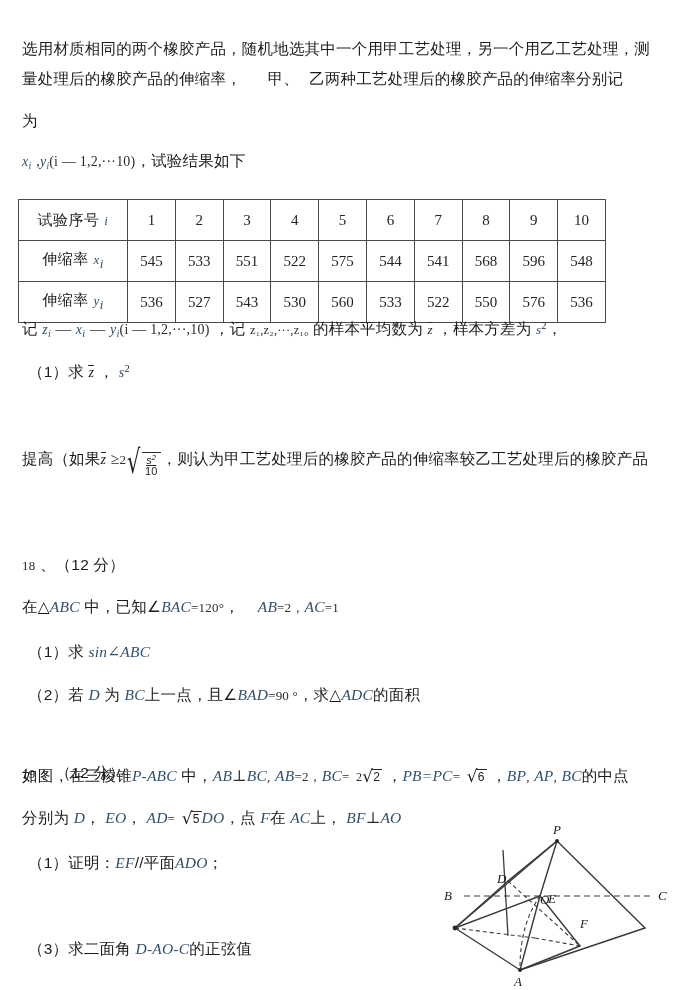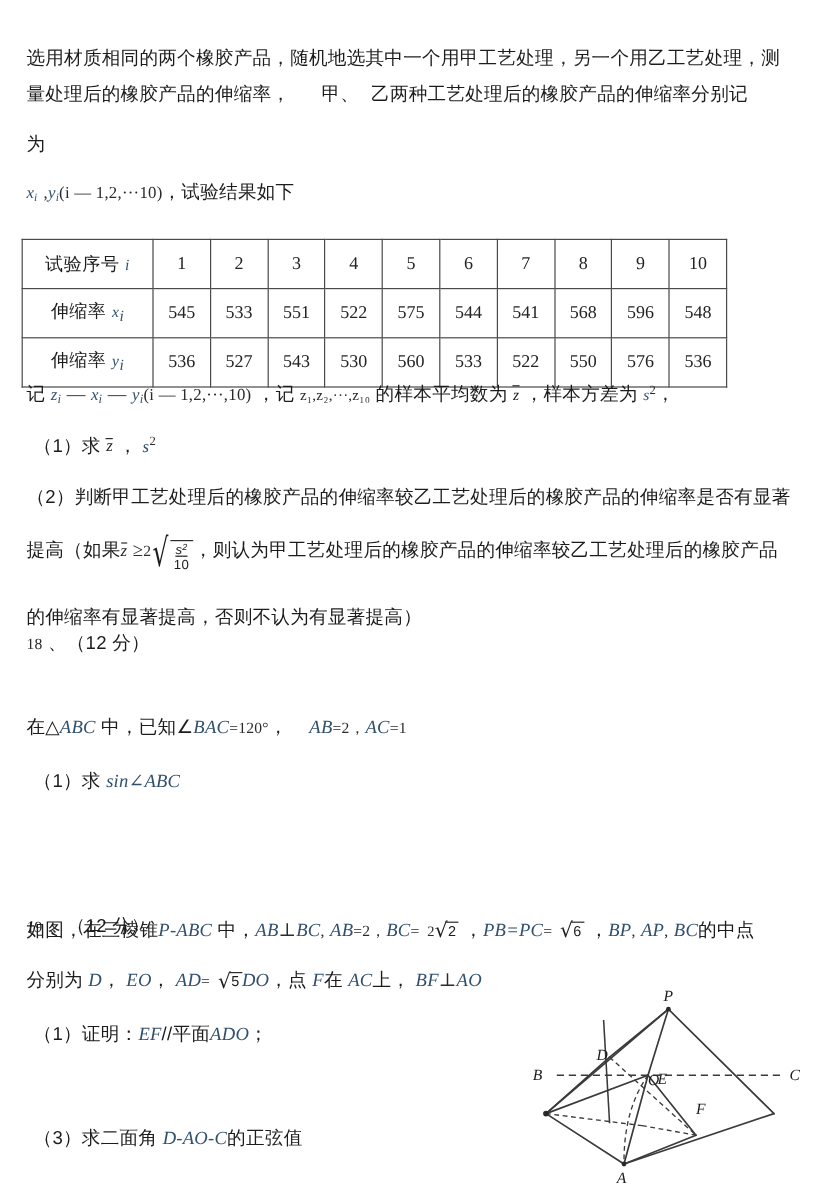--- a/index.html
+++ b/index.html
@@ -225,32 +225,31 @@
       <td><span>576</span></td>
       <td><span>536</span></td>
     </tr>
   </tbody>
     </table>
 
   <div class="para" style="left:22px; top:320px; width:660px;"><span>记</span> <span class="mi" style="font-size:14px;">z</span><span class="sub mi">i</span> <span class="mn">—</span> <span class="mi" style="font-size:14px;">x</span><span class="sub mi">i</span> <span class="mn">—</span> <span class="mi" style="font-size:14px;">y</span><span class="sub mi">i</span><span class="mn" style="font-size:14px;">(i — 1,2,···,10)</span> <span>，记</span> <span class="mn" style="font-size:12.5px;">z₁,z₂,···,z₁₀</span> <span>的样本平均数为</span> <span class="zbar" style="font-size:13px;">z</span> <span>，样本方差为</span> <span class="mi" style="font-size:13px;">s</span><span class="sup mn">2</span><span>，</span></div>
 
   <div class="para" style="left:28px; top:363px;"><span>（1）求</span> <span class="zbar" style="font-size:14px;">z</span> <span>，</span> <span class="mi" style="font-size:14px;">s</span><span class="sup mn">2</span></div>
 
-  <div class="para" style="left:22px; top:406px; width:665px;"><span>（2）判断甲工艺处理后的橡胶产品的伸缩率较乙工艺处理后的橡胶产品的伸缩率是否有显著</span></div>
 
   <div class="para" style="left:22px; top:450px; width:668px;"><span>提高（如果</span><span class="zbar" style="font-size:14px;">z</span> <span class="mn">≥</span><span class="mn" style="font-size:13px;">2</span><span class="radical"><span class="sign">√</span><span class="frac"><span class="num"><span>s</span><span class="sup">2</span></span><span class="den">10</span></span></span><span>，则认为甲工艺处理后的橡胶产品的伸缩率较乙工艺处理后的橡胶产品</span></div>
 
-  <div class="para" style="left:22px; top:506px; width:665px;"><span>的伸缩率有显著提高，否则不认为有显著提高）</span></div>
-
-  <div class="para" style="left:22px; top:528px;"><span class="mn" style="font-size:13px;">18</span> <span>、（12 分）</span></div>
+
+  <div class="para" style="left:22px; top:556px;"><span class="mn" style="font-size:13px;">18</span> <span>、（12 分）</span></div>
 
   <div class="para" style="left:22px; top:598px; width:650px;"><span>在△</span><span class="mi">ABC</span> <span>中，已知∠</span><span class="mi">BAC</span><span class="mn" style="font-size:13px;">=120°</span><span>，</span><span style="display:inline-block;width:18px;"></span><span class="mi">AB</span><span class="mn" style="font-size:13px;">=2，</span><span class="mi">AC</span><span class="mn" style="font-size:13px;">=1</span></div>
 
   <div class="para" style="left:28px; top:643px;"><span>（1）求</span> <span class="mi">sin∠ABC</span></div>
 
+  <div class="para" style="left:28px; top:686px; width:640px;"><span>（2）若</span> <span class="mi">D</span> <span>为</span> <span class="mi">BC</span><span>上一点，且∠</span><span class="mi">BAD</span><span class="mn" style="font-size:13px;">=90 °</span><span>，求△</span><span class="mi">ADC</span><span>的面积</span></div>
 
   <div class="para" style="left:22px; top:764px;"><span class="mn" style="font-size:13px;">19</span> <span>、（12 分）</span></div>
 
   <div class="para" style="left:22px; top:766px; width:680px;"><span>如图，在三棱锥</span><span class="mi">P-ABC</span> <span>中，</span><span class="mi">AB</span><span class="mn">⊥</span><span class="mi">BC</span><span class="mn" style="font-size:13px;">,</span> <span class="mi">AB</span><span class="mn" style="font-size:13px;">=2，</span><span class="mi">BC</span><span class="mn" style="font-size:13px;">=</span> <span class="sqrt-inline"><span class="mn" style="font-size:12px;">2</span><span class="rsign">√</span><span class="rbody" style="font-style:normal;font-size:12px;">2</span></span> <span>，</span><span class="mi">PB=PC</span><span class="mn" style="font-size:13px;">=</span> <span class="sqrt-inline"><span class="rsign">√</span><span class="rbody" style="font-style:normal;font-size:12px;">6</span></span> <span>，</span><span class="mi">BP</span><span class="mn" style="font-size:13px;">,</span> <span class="mi">AP</span><span class="mn" style="font-size:13px;">,</span> <span class="mi">BC</span><span>的中点</span></div>
 
   <div class="para" style="left:22px; top:808px; width:430px;"><span>分别为</span> <span class="mi">D</span><span>，</span> <span class="mi">EO</span><span>，</span> <span class="mi">AD</span><span class="mn" style="font-size:13px;">=</span> <span class="sqrt-inline"><span class="rsign">√</span><span class="rbody" style="font-style:normal;font-size:12px;">5</span></span><span class="mi">DO</span><span>，点</span> <span class="mi">F</span><span>在</span> <span class="mi">AC</span><span>上，</span> <span class="mi">BF</span><span class="mn">⊥</span><span class="mi">AO</span></div>
 
   <div class="para" style="left:28px; top:854px; width:410px;"><span>（1）证明：</span><span class="mi">EF</span><span>//平面</span><span class="mi">ADO</span><span>；</span></div>
 
 

